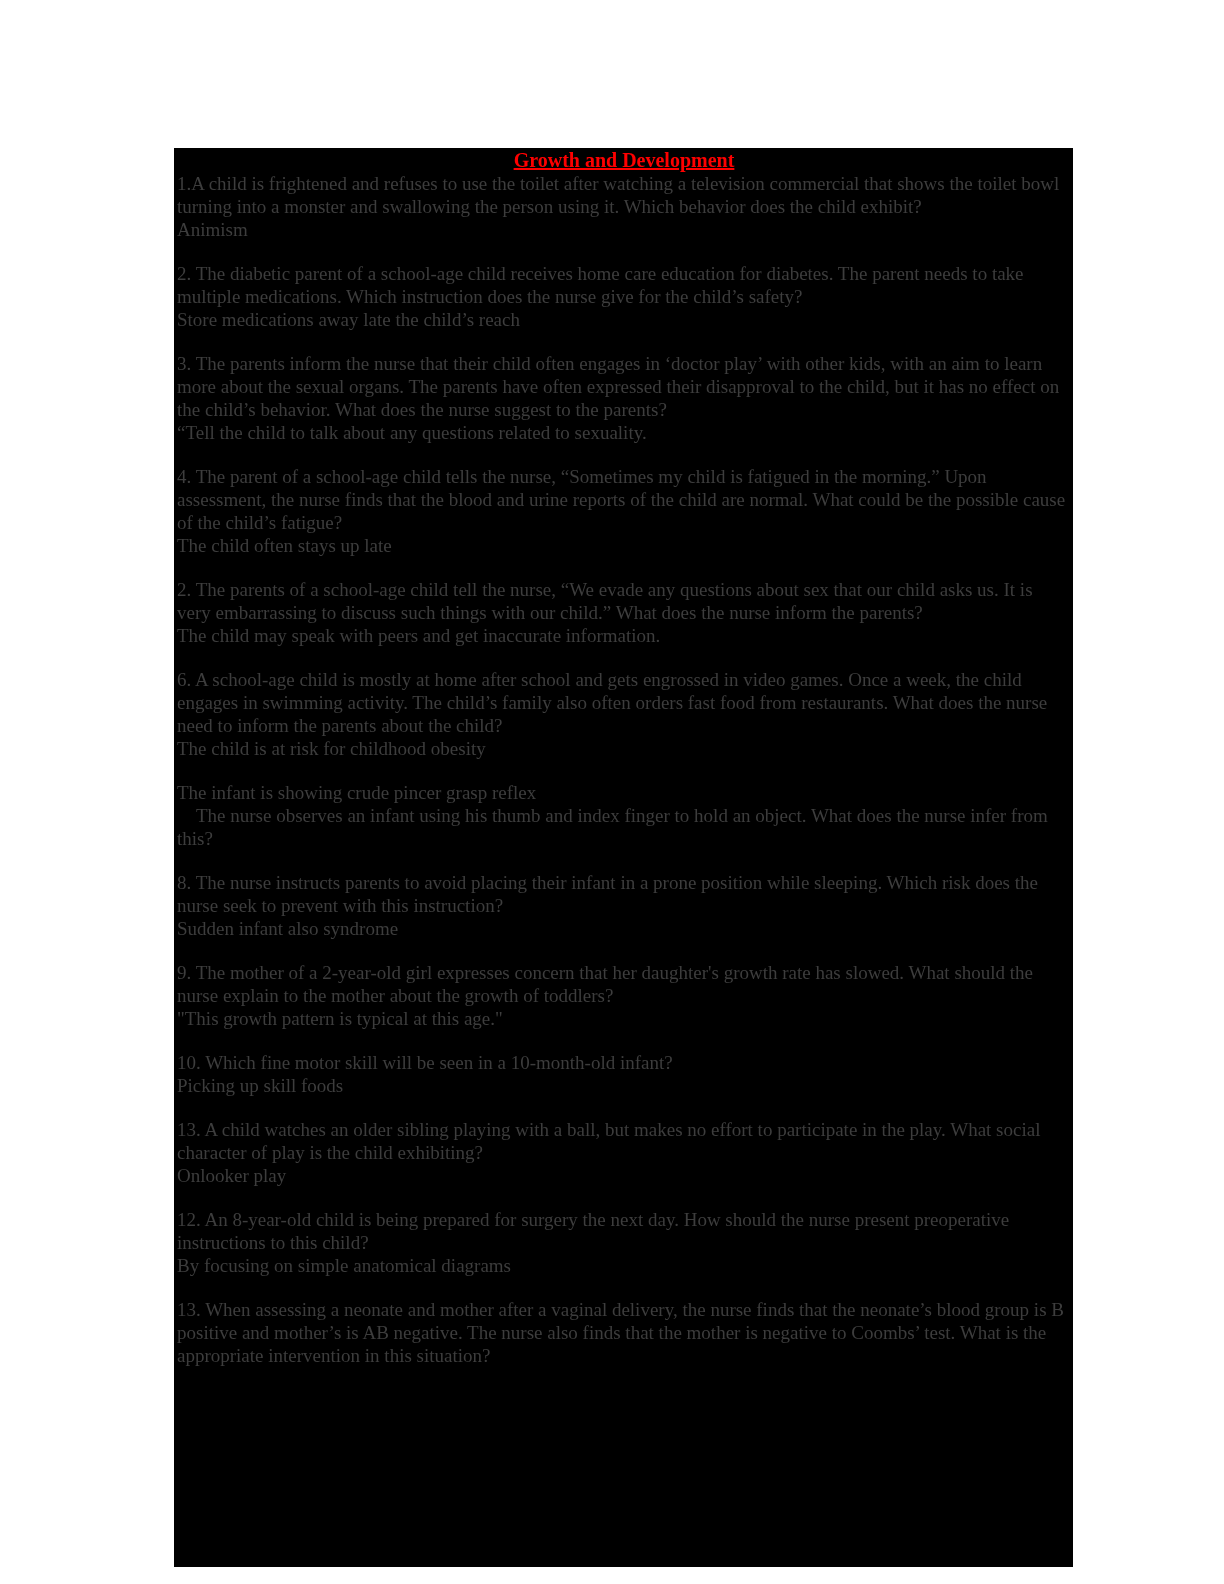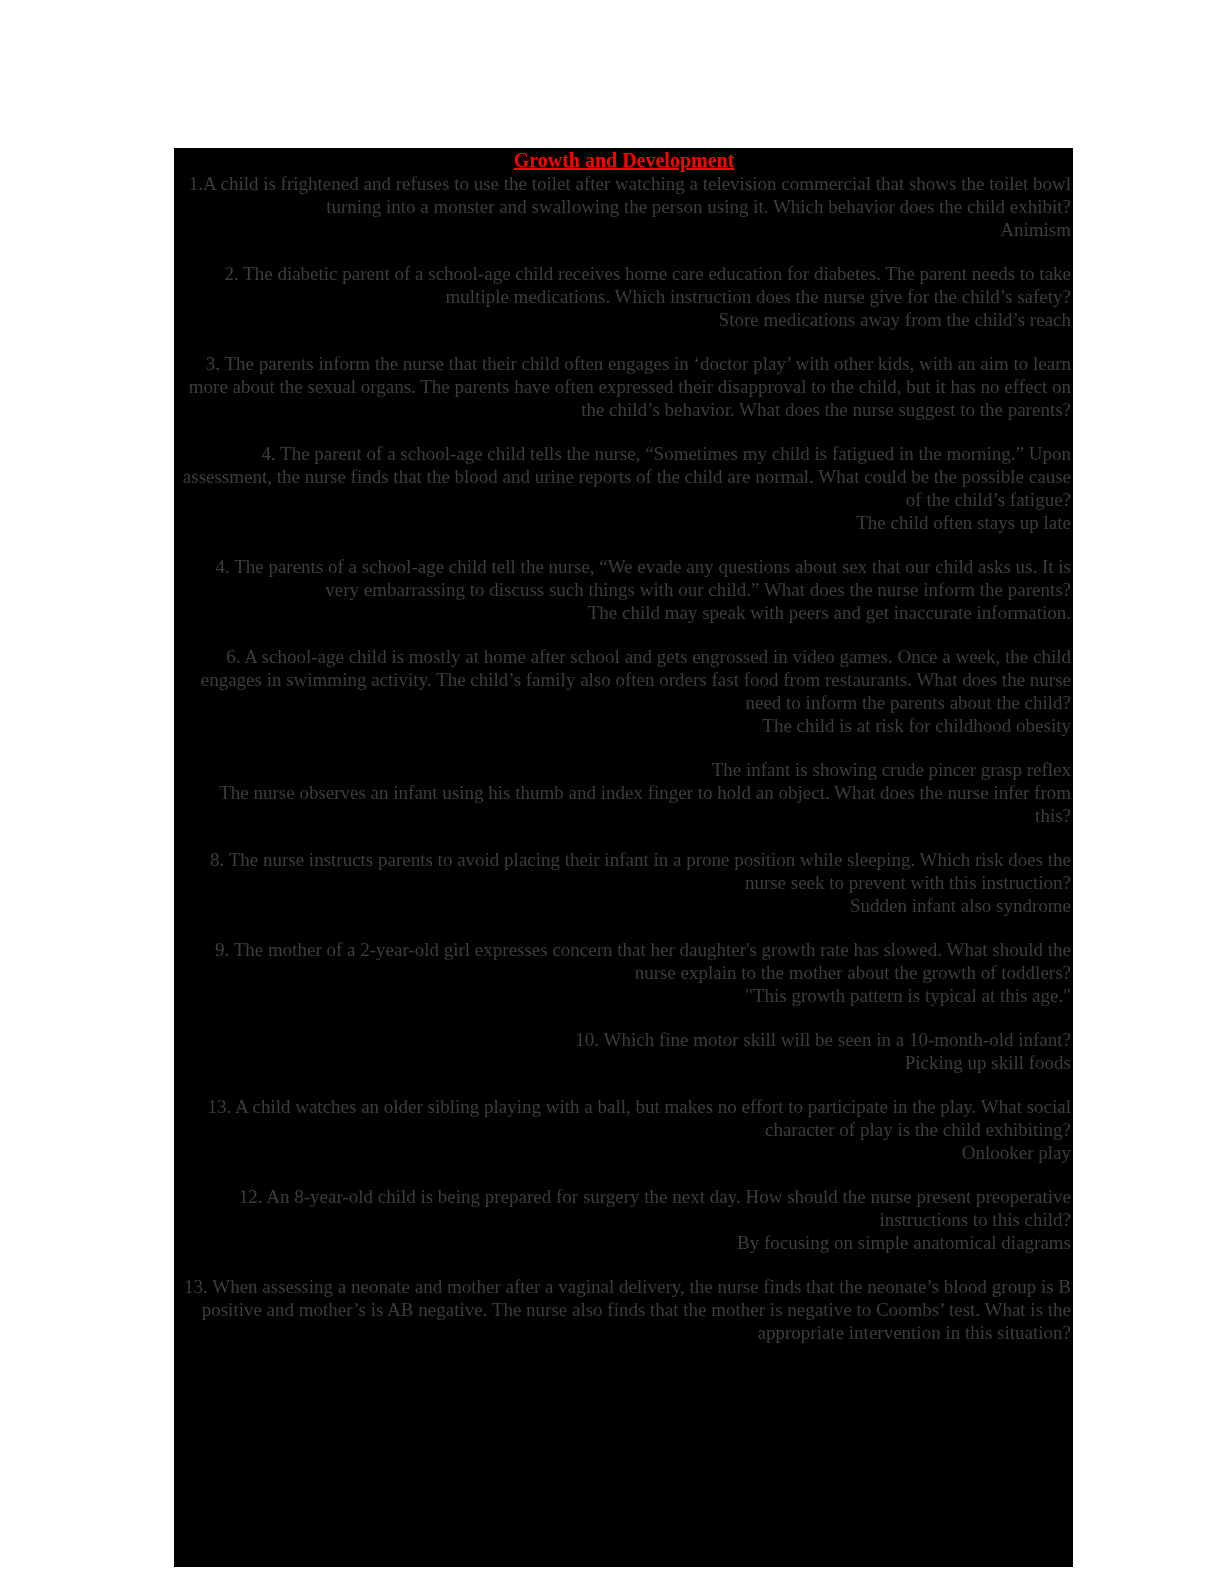--- a/index.html
+++ b/index.html
@@ -29,49 +29,50 @@
     text-align: center;
     color: var(--title, #ff0000);
     font-weight: bold;
     text-decoration: underline;
     margin: 0;
     font-size: 20px;
     line-height: 23px;
   }
   .qa { margin: 0; }
   .qa + .qa { margin-top: 21px; font-family: Liberation Serif, serif; }
-  .qa p { margin: 0; text-align: right; }
+  .qa p { margin: 0; }
 </style>
 </head>
 <body>
 
 <div class="sheet">
   <h1 class="doc-title">Growth and Development</h1>
 
   <div class="qa">
     <p>1.A child is frightened and refuses to use the toilet after watching a television commercial that shows the toilet bowl turning into a monster and swallowing the person using it. Which behavior does the child exhibit?</p>
     <p>Animism</p>
   </div>
 
   <div class="qa">
     <p>2. The diabetic parent of a school-age child receives home care education for diabetes. The parent needs to take multiple medications. Which instruction does the nurse give for the child’s safety?</p>
-    <p>Store medications away from the child’s reach</p>
+    <p>Store medications away late the child’s reach</p>
   </div>
 
   <div class="qa">
     <p>3. The parents inform the nurse that their child often engages in ‘doctor play’ with other kids, with an aim to learn more about the sexual organs. The parents have often expressed their disapproval to the child, but it has no effect on the child’s behavior. What does the nurse suggest to the parents?</p>
+    <p>“Tell the child to talk about any questions related to sexuality.</p>
   </div>
 
   <div class="qa">
     <p>4. The parent of a school-age child tells the nurse, “Sometimes my child is fatigued in the morning.” Upon assessment, the nurse finds that the blood and urine reports of the child are normal. What could be the possible cause of the child’s fatigue?</p>
     <p>The child often stays up late</p>
   </div>
 
   <div class="qa">
-    <p>4. The parents of a school-age child tell the nurse, “We evade any questions about sex that our child asks us. It is very embarrassing to discuss such things with our child.” What does the nurse inform the parents?</p>
+    <p>2. The parents of a school-age child tell the nurse, “We evade any questions about sex that our child asks us. It is very embarrassing to discuss such things with our child.” What does the nurse inform the parents?</p>
     <p>The child may speak with peers and get inaccurate information.</p>
   </div>
 
   <div class="qa">
     <p>6. A school-age child is mostly at home after school and gets engrossed in video games. Once a week, the child engages in swimming activity. The child’s family also often orders fast food from restaurants. What does the nurse need to inform the parents about the child?</p>
     <p>The child is at risk for childhood obesity</p>
   </div>
 
   <div class="qa">
     <p>The infant is showing crude pincer grasp reflex</p>

